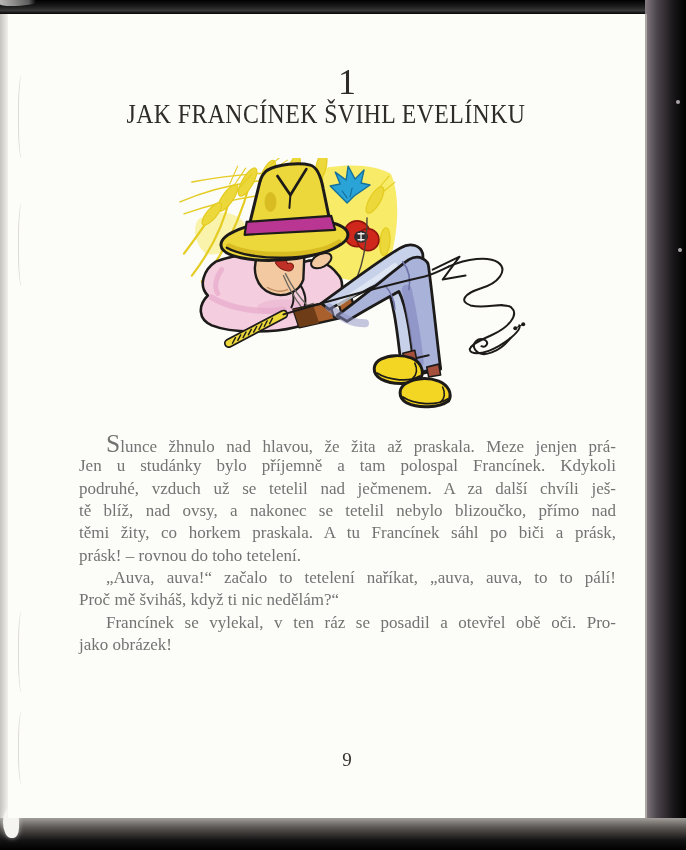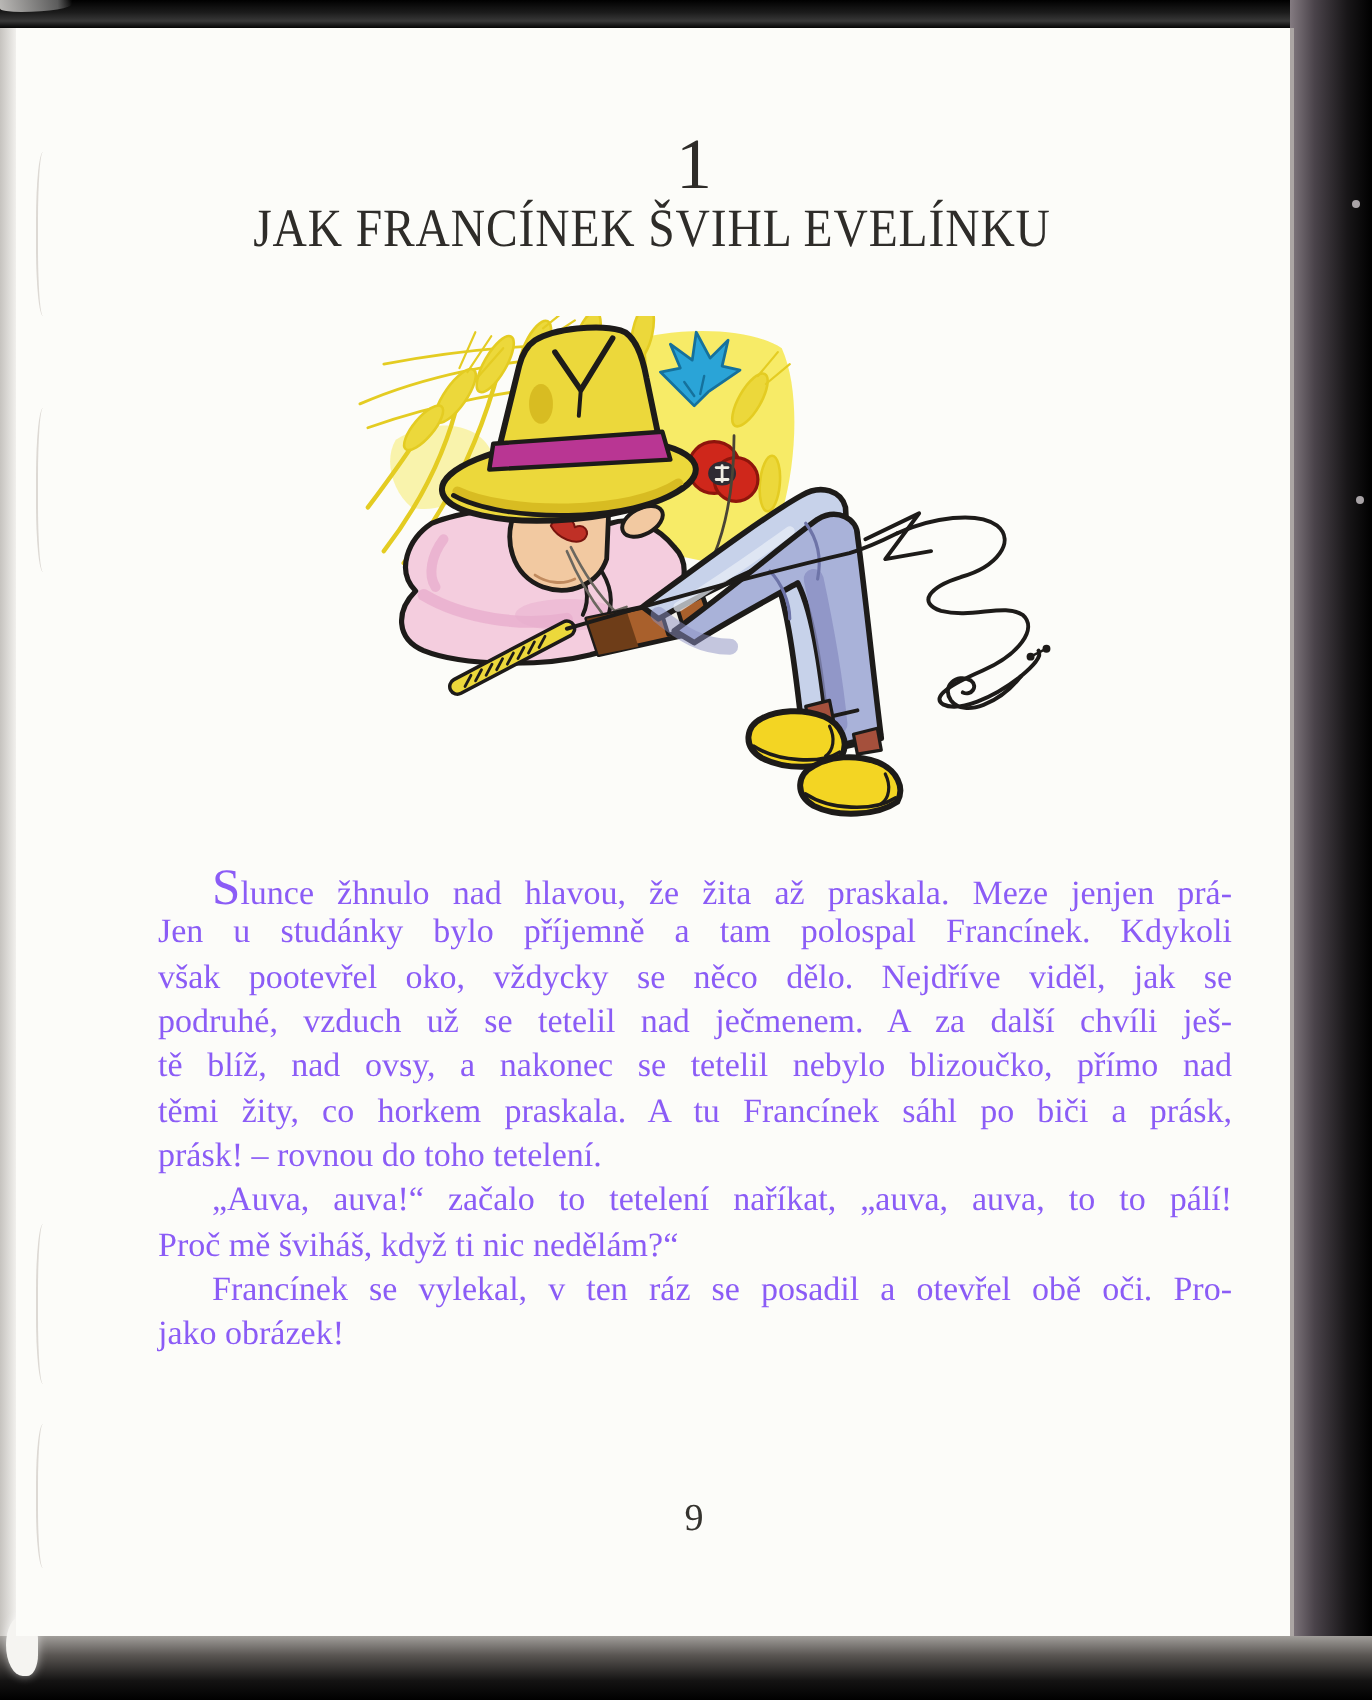--- a/index.html
+++ b/index.html
@@ -24,21 +24,21 @@
     border-right:2px solid #aca6a4;color:#25231f;}
   .bind-mark{position:absolute;left:10px;width:6px;border-left:1.6px solid #dad6d1;
     border-radius:60%/50%;opacity:.9;}
   .chapter-number{position:absolute;left:71px;top:50px;width:536px;text-align:center;
     font-size:36px;line-height:1;color:#2e2c29;}
   .chapter-title{position:absolute;left:18px;top:86px;width:600px;margin:0;text-align:center;
     font-size:27px;line-height:1.1;font-weight:normal;color:#2e2c29;
     transform:scaleX(.88);transform-origin:50% 50%;letter-spacing:.5px;}
   .illustration{position:absolute;left:164px;top:144px;width:398px;height:266px;}
   .body-text{position:absolute;left:71px;top:419px;width:537px;
-    font-size:17px;line-height:22.35px;color:#8b5cf6;}
+    font-size:17px;line-height:22.35px;color:#737373;}
   .line{text-align:justify;text-align-last:justify;height:22.35px;overflow:visible;}
   .line.end{text-align-last:left;}
   .line.indent{text-indent:27px;}
   .initial{font-size:25.5px;}
   .page-number{position:absolute;left:71px;top:735px;width:536px;text-align:center;
     font-size:19px;color:#35332e;}
 </style>
 </head>
 <body>
 
@@ -189,21 +189,20 @@
           <path d="M345,171 L353,167" stroke-width="1.2"></path>
         </g>
         <circle cx="345" cy="171" r="2" fill="var(--outline)"></circle>
         <circle cx="353" cy="167" r="2" fill="var(--outline)"></circle>
       </g>
     </svg>
 
     <div class="body-text">
         <div class="line indent"><span class="initial">S</span>lunce žhnulo nad hlavou, že žita až praskala. Meze jenjen prá-</div>
         <div class="line">Jen u studánky bylo příjemně a tam polospal Francínek. Kdykoli</div>
-        <div class="line">však pootevřel oko, vždycky se něco dělo. Nejdříve viděl, jak se</div>
         <div class="line">podruhé, vzduch už se tetelil nad ječmenem. A za další chvíli ješ-</div>
         <div class="line">tě blíž, nad ovsy, a nakonec se tetelil nebylo blizoučko, přímo nad</div>
         <div class="line">těmi žity, co horkem praskala. A tu Francínek sáhl po biči a prásk,</div>
         <div class="line end">prásk! – rovnou do toho tetelení.</div>
         <div class="line indent">„Auva, auva!“ začalo to tetelení naříkat, „auva, auva, to to pálí!</div>
         <div class="line end">Proč mě šviháš, když ti nic nedělám?“</div>
         <div class="line indent">Francínek se vylekal, v ten ráz se posadil a otevřel obě oči. Pro-</div>
         <div class="line end">jako obrázek!</div>
       </div>
 

